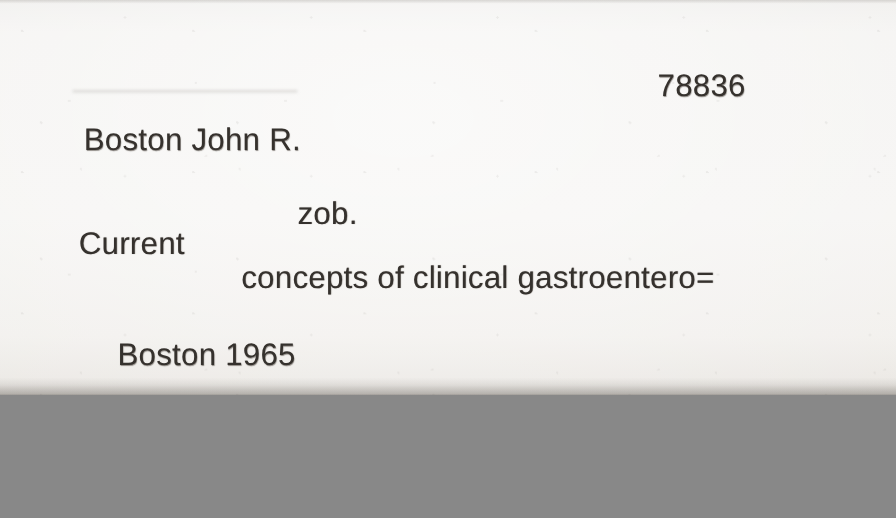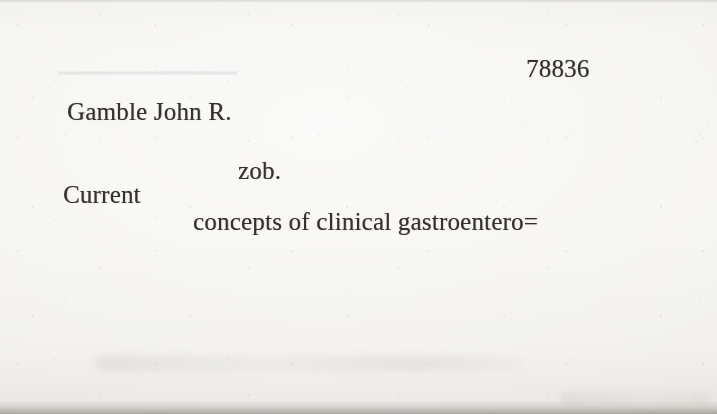--- a/index.html
+++ b/index.html
@@ -3,26 +3,26 @@
 <meta charset="utf-8">
 <style>
   html, body {
     margin: 0;
     padding: 0;
     background: #888;
   }
   .card {
     position: relative;
     width: 717px;
-    height: 414px;
+    height: 316px;
     overflow: hidden;
     background:
       radial-gradient(ellipse 900px 500px at 45% 30%, rgba(255,255,255,0.55), rgba(255,255,255,0) 70%),
       linear-gradient(180deg, #efeeec 0%, #f4f3f1 8%, #f5f4f2 55%, #f1efec 85%, #eae7e3 97%, #dcd8d3 100%);
-    font-family: Liberation Serif, serif;
+    font-family: Liberation Sans, sans-serif;
   }
   
   .grain {
     position: absolute;
     inset: 0;
     background-image:
       radial-gradient(circle 1px at 13% 22%, rgba(120,115,110,0.10) 0 1px, transparent 1px),
       radial-gradient(circle 1px at 67% 11%, rgba(120,115,110,0.09) 0 1px, transparent 1px),
       radial-gradient(circle 1px at 32% 58%, rgba(120,115,110,0.08) 0 1px, transparent 1px),
       radial-gradient(circle 1px at 82% 44%, rgba(120,115,110,0.09) 0 1px, transparent 1px),
@@ -88,28 +88,29 @@
 <body>
 
 <div class="card">
 
   <div class="grain"></div>
   <div class="top-edge"></div>
   <div class="faint-rule"></div>
 
   <div class="line" style="left:526px; top:54px;">78836</div>
 
-  <div class="line" style="left:67px; top:97px;">Gamble John R.</div>
+  <div class="line" style="left:67px; top:97px;">Boston John R.</div>
 
 
   <div class="line" style="left:238px; top:156px;">zob.</div>
 
   <div class="line" style="left:193px; top:207px;">concepts of clinical gastroentero=</div>
 
   <div class="line" style="left:63px; top:180px;">Current</div>
 
 
+  <div class="line" style="left:94px; top:269px;">Boston 1965</div>
 
   <div class="ghost-smudge-1"></div>
   <div class="ghost-smudge-2"></div>
   <div class="bottom-edge"></div>
 
 </div>
 
 </body></html>

